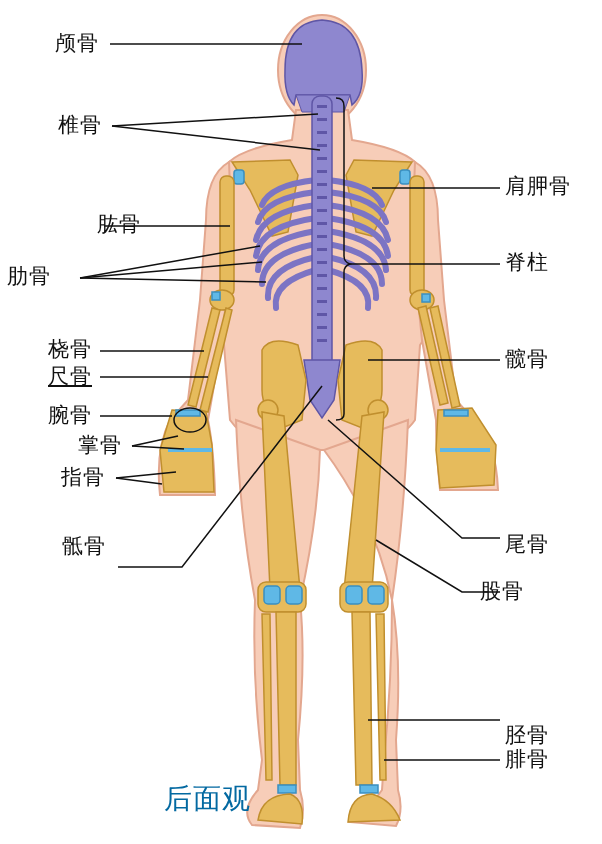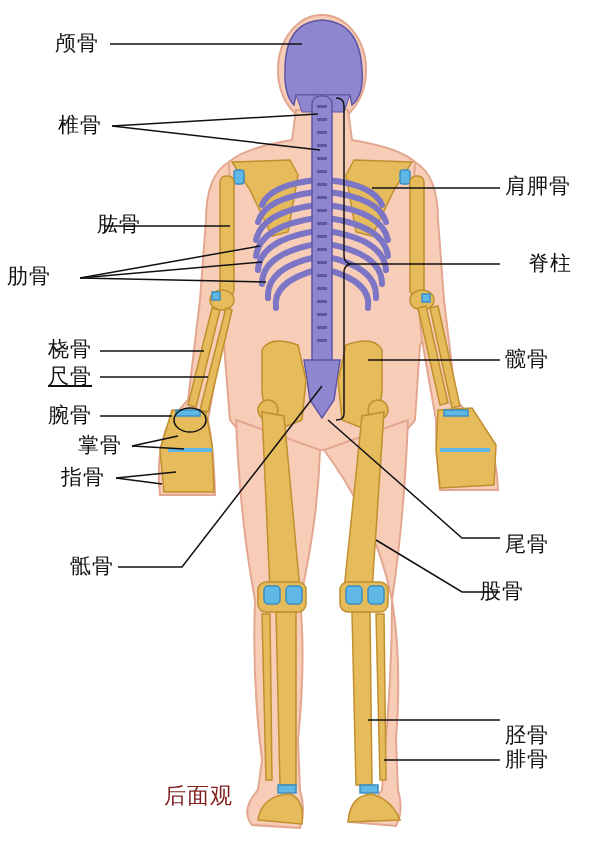--- a/index.html
+++ b/index.html
@@ -1,21 +1,21 @@
 <!DOCTYPE html>
 <html><head>
   <meta charset="utf-8">
   <style>
     html, body { margin: 0; padding: 0; background: #ffffff; }
     body { width: 602px; height: 844px; position: relative; overflow: hidden;
            font-family: "DejaVu Sans", "Liberation Sans", sans-serif; }
     #stage { position: absolute; left: 0; top: 0; width: 602px; height: 844px; }
     svg#figure { position: absolute; left: 0; top: 0; }
     .label { position: absolute; font-size: 21px; color: #111; line-height: 1; white-space: nowrap; letter-spacing: 1px; }
-    .caption { position: absolute; font-size: 22px; color: #7f1d1d; line-height: 1; white-space: nowrap; letter-spacing: 1px; }
+    .caption { position: absolute; font-size: 28px; color: #0369a1; line-height: 1; white-space: nowrap; letter-spacing: 1px; }
   </style>
 </head>
 <body>
 
 <div id="stage">
 
   <svg id="figure" width="602" height="844" viewBox="0 0 602 844">
 
     <g fill="#f7cdb8" stroke="#e3a78f" stroke-width="2">
 
@@ -175,24 +175,24 @@
 
   <div class="label" style="left:55px; top:33px;">颅骨</div>
   <div class="label" style="left:58px; top:115px;">椎骨</div>
   <div class="label" style="left:51px; top:214px;margin-left:46px;">肱骨</div>
   <div class="label" style="left:7px;  top:266px;">肋骨</div>
   <div class="label" style="left:48px; top:339px;">桡骨</div>
   <div class="label" style="left:48px; top:366px;text-decoration:underline;">尺骨</div>
   <div class="label" style="left:48px; top:405px;">腕骨</div>
   <div class="label" style="left:78px; top:435px;text-align:right;">掌骨</div>
   <div class="label" style="left:61px; top:467px;">指骨</div>
-  <div class="label" style="left:62px; top:556px;margin-left:8px;">骶骨</div>
+  <div class="label" style="left:62px; top:536px;">骶骨</div>
 
   <div class="label" style="left:505px; top:176px;">肩胛骨</div>
-  <div class="label" style="left:528px; top:253px;">脊柱</div>
+  <div class="label" style="left:505px; top:253px;font-family:Liberation Mono, monospace;">脊柱</div>
   <div class="label" style="left:505px; top:349px;">髋骨</div>
   <div class="label" style="left:505px; top:535px;font-family:Liberation Mono, monospace;">尾骨</div>
   <div class="label" style="left:480px; top:581px;">股骨</div>
   <div class="label" style="left:505px; top:725px;">胫骨</div>
   <div class="label" style="left:505px; top:749px;">腓骨</div>
 
   <div class="caption" style="left:164px; top:785px;">后面观</div>
 </div>
 
 </body></html>

